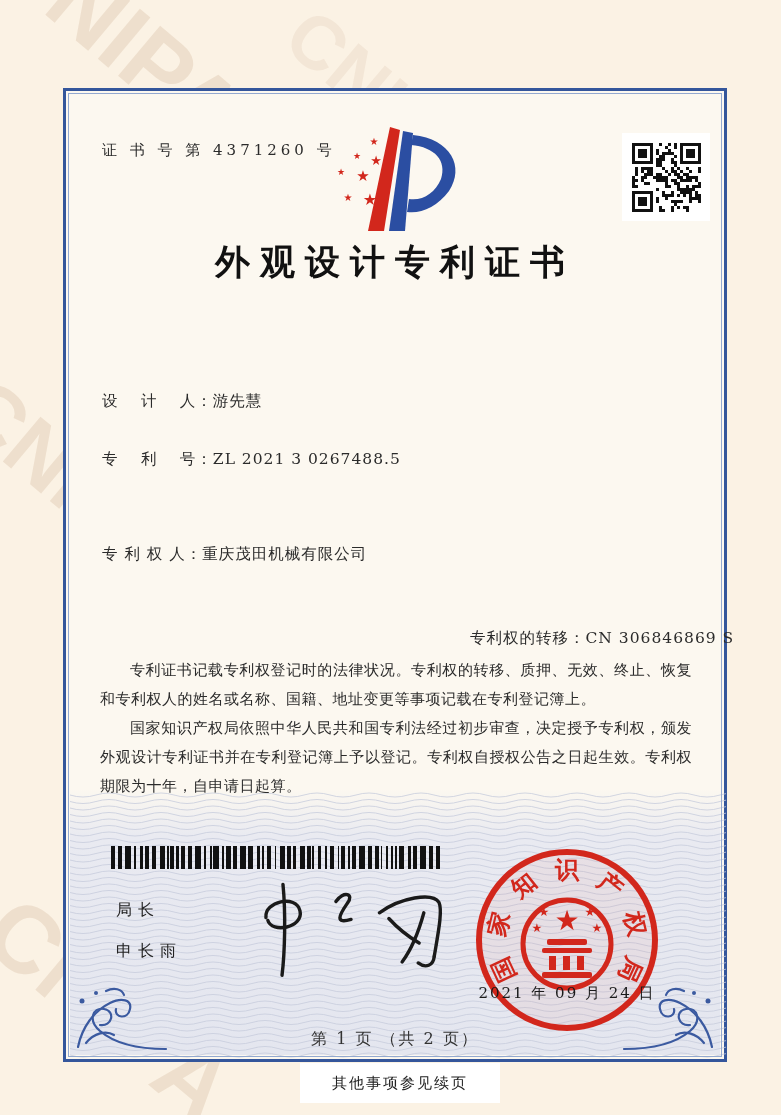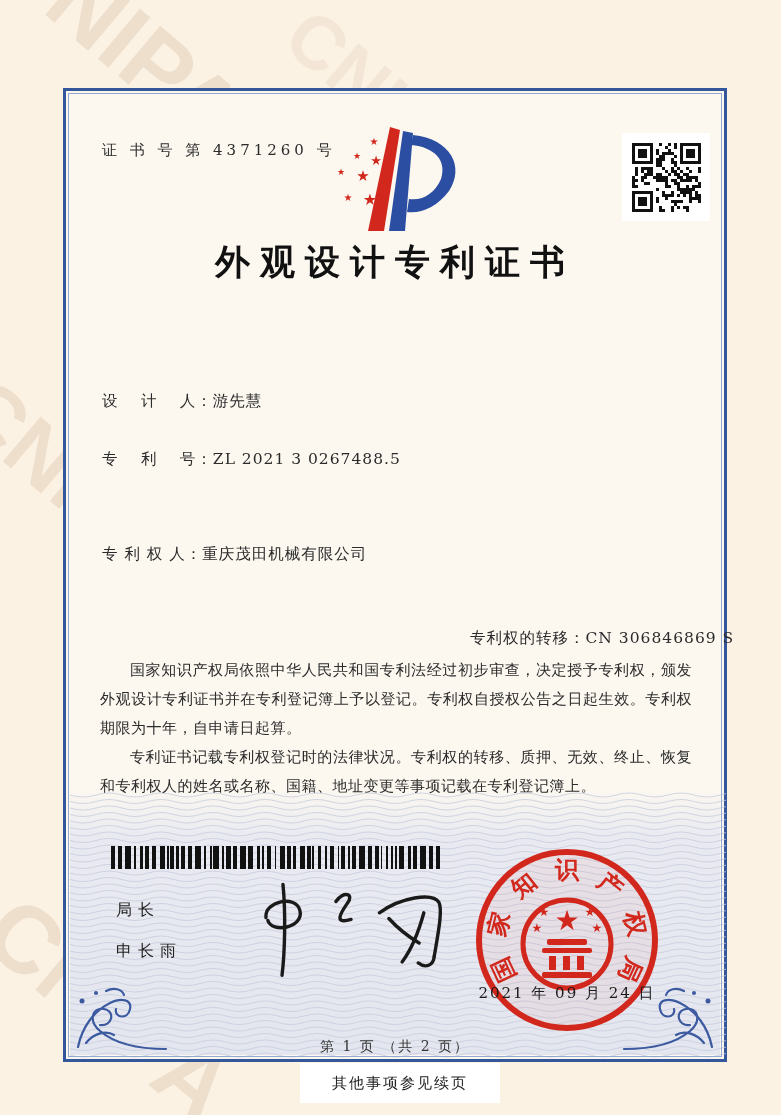--- a/index.html
+++ b/index.html
@@ -49,22 +49,22 @@
   .sig-name  { position:absolute; left:50px; top:850px; font-size:16px; letter-spacing:6px; color:#222; z-index:3; }
   .sig-script { position:absolute; left:167px; top:784px; width:255px; height:104px; z-index:3; }
 
   .seal { position:absolute; left:405px; top:753px; width:192px; height:192px; z-index:3; }
   .seal svg { position:absolute; inset:0; }
   .seal-char { position:absolute; left:50%; top:50%; font-size:24px; font-weight:bold; color:#d2271c;
                font-family:"DejaVu Serif", serif; }
   .seal-date { position:absolute; left:405px; top:893px; width:192px; text-align:center; font-size:15px;
                letter-spacing:2px; color:#1a1a1a; z-index:4; white-space:nowrap; }
 
-  .page-num { position:absolute; left:0; right:0; top:938px; text-align:center; font-size:14px;
-              letter-spacing:2px; color:#333; z-index:3;margin-top:9px; }
+  .page-num { position:absolute; left:0; right:0; top:938px; text-align:center; font-size:16px;
+              letter-spacing:2px; color:#333; z-index:3; }
 
   .cont-note { position:absolute; left:300px; top:1063px; width:200px; height:40px; background:#fff;
                display:flex; align-items:center; justify-content:center; font-size:15px; letter-spacing:2px;
                color:#222; z-index:2; }
 </style>
 </head>
 <body>
 
 <div class="page">
 
@@ -331,22 +331,22 @@
 
     <div class="field f1"><span>设　 计　 人：</span><span>游先慧</span></div>
     <div class="field f2"><span>专　 利　 号：</span><span>ZL 2021 3 0267488.5</span></div>
     <div class="field f4"><span>专 利 权 人：</span><span>重庆茂田机械有限公司</span></div>
 
     <div class="grant-row">
       <span class="grant-no"><span>专利权的转移：</span><span>CN 306846869 S</span></span>
     </div>
 
     <div class="paras">
+      <p>专利证书记载专利权登记时的法律状况。专利权的转移、质押、无效、终止、恢复和专利权人的姓名或名称、国籍、地址变更等事项记载在专利登记簿上。</p>
       <p>国家知识产权局依照中华人民共和国专利法经过初步审查，决定授予专利权，颁发外观设计专利证书并在专利登记簿上予以登记。专利权自授权公告之日起生效。专利权期限为十年，自申请日起算。</p>
-      <p>专利证书记载专利权登记时的法律状况。专利权的转移、质押、无效、终止、恢复和专利权人的姓名或名称、国籍、地址变更等事项记载在专利登记簿上。</p>
     </div>
 
     <div class="barcode" id="barcode"><span style="width: 3.6087px; background: rgb(17, 17, 17);"></span><span style="width: 3.6087px;"></span><span style="width: 3.6087px; background: rgb(17, 17, 17);"></span><span style="width: 3.6087px;"></span><span style="width: 5.41304px; background: rgb(17, 17, 17);"></span><span style="width: 3.6087px;"></span><span style="width: 1.80435px; background: rgb(17, 17, 17);"></span><span style="width: 3.6087px;"></span><span style="width: 3.6087px; background: rgb(17, 17, 17);"></span><span style="width: 1.80435px;"></span><span style="width: 3.6087px; background: rgb(17, 17, 17);"></span><span style="width: 3.6087px;"></span><span style="width: 3.6087px; background: rgb(17, 17, 17);"></span><span style="width: 3.6087px;"></span><span style="width: 5.41304px; background: rgb(17, 17, 17);"></span><span style="width: 1.80435px;"></span><span style="width: 1.80435px; background: rgb(17, 17, 17);"></span><span style="width: 1.80435px;"></span><span style="width: 3.6087px; background: rgb(17, 17, 17);"></span><span style="width: 1.80435px;"></span><span style="width: 3.6087px; background: rgb(17, 17, 17);"></span><span style="width: 1.80435px;"></span><span style="width: 3.6087px; background: rgb(17, 17, 17);"></span><span style="width: 3.6087px;"></span><span style="width: 3.6087px; background: rgb(17, 17, 17);"></span><span style="width: 3.6087px;"></span><span style="width: 5.41304px; background: rgb(17, 17, 17);"></span><span style="width: 3.6087px;"></span><span style="width: 1.80435px; background: rgb(17, 17, 17);"></span><span style="width: 3.6087px;"></span><span style="width: 1.80435px; background: rgb(17, 17, 17);"></span><span style="width: 1.80435px;"></span><span style="width: 5.41304px; background: rgb(17, 17, 17);"></span><span style="width: 3.6087px;"></span><span style="width: 1.80435px; background: rgb(17, 17, 17);"></span><span style="width: 1.80435px;"></span><span style="width: 5.41304px; background: rgb(17, 17, 17);"></span><span style="width: 1.80435px;"></span><span style="width: 3.6087px; background: rgb(17, 17, 17);"></span><span style="width: 3.6087px;"></span><span style="width: 5.41304px; background: rgb(17, 17, 17);"></span><span style="width: 1.80435px;"></span><span style="width: 5.41304px; background: rgb(17, 17, 17);"></span><span style="width: 3.6087px;"></span><span style="width: 3.6087px; background: rgb(17, 17, 17);"></span><span style="width: 1.80435px;"></span><span style="width: 1.80435px; background: rgb(17, 17, 17);"></span><span style="width: 3.6087px;"></span><span style="width: 3.6087px; background: rgb(17, 17, 17);"></span><span style="width: 3.6087px;"></span><span style="width: 1.80435px; background: rgb(17, 17, 17);"></span><span style="width: 3.6087px;"></span><span style="width: 5.41304px; background: rgb(17, 17, 17);"></span><span style="width: 1.80435px;"></span><span style="width: 3.6087px; background: rgb(17, 17, 17);"></span><span style="width: 1.80435px;"></span><span style="width: 3.6087px; background: rgb(17, 17, 17);"></span><span style="width: 3.6087px;"></span><span style="width: 5.41304px; background: rgb(17, 17, 17);"></span><span style="width: 1.80435px;"></span><span style="width: 3.6087px; background: rgb(17, 17, 17);"></span><span style="width: 1.80435px;"></span><span style="width: 1.80435px; background: rgb(17, 17, 17);"></span><span style="width: 3.6087px;"></span><span style="width: 3.6087px; background: rgb(17, 17, 17);"></span><span style="width: 3.6087px;"></span><span style="width: 1.80435px; background: rgb(17, 17, 17);"></span><span style="width: 3.6087px;"></span><span style="width: 3.6087px; background: rgb(17, 17, 17);"></span><span style="width: 3.6087px;"></span><span style="width: 1.80435px; background: rgb(17, 17, 17);"></span><span style="width: 1.80435px;"></span><span style="width: 3.6087px; background: rgb(17, 17, 17);"></span><span style="width: 3.6087px;"></span><span style="width: 1.80435px; background: rgb(17, 17, 17);"></span><span style="width: 1.80435px;"></span><span style="width: 3.6087px; background: rgb(17, 17, 17);"></span><span style="width: 3.6087px;"></span><span style="width: 5.41304px; background: rgb(17, 17, 17);"></span><span style="width: 3.6087px;"></span><span style="width: 3.6087px; background: rgb(17, 17, 17);"></span><span style="width: 3.6087px;"></span><span style="width: 3.6087px; background: rgb(17, 17, 17);"></span><span style="width: 1.80435px;"></span><span style="width: 1.80435px; background: rgb(17, 17, 17);"></span><span style="width: 3.6087px;"></span><span style="width: 1.80435px; background: rgb(17, 17, 17);"></span><span style="width: 3.6087px;"></span><span style="width: 1.80435px; background: rgb(17, 17, 17);"></span><span style="width: 1.80435px;"></span><span style="width: 1.80435px; background: rgb(17, 17, 17);"></span><span style="width: 1.80435px;"></span><span style="width: 5.41304px; background: rgb(17, 17, 17);"></span><span style="width: 3.6087px;"></span><span style="width: 3.6087px; background: rgb(17, 17, 17);"></span><span style="width: 1.80435px;"></span><span style="width: 3.6087px; background: rgb(17, 17, 17);"></span><span style="width: 3.6087px;"></span><span style="width: 5.41304px; background: rgb(17, 17, 17);"></span><span style="width: 3.6087px;"></span><span style="width: 3.6087px; background: rgb(17, 17, 17);"></span><span style="width: 3.6087px;"></span><span style="width: 3.6087px; background: rgb(17, 17, 17);"></span><span style="width: 1.80435px;"></span></div>
 
     <div class="sig-title">局长</div>
     <div class="sig-name">申长雨</div>
 
     <svg class="sig-script" viewBox="0 0 260 110">
       <g fill="none" stroke="#1a1a1a" stroke-width="3.6" stroke-linecap="round">
         <path d="M30,45 C28,28 62,20 66,38 C70,56 36,62 32,48"></path>

